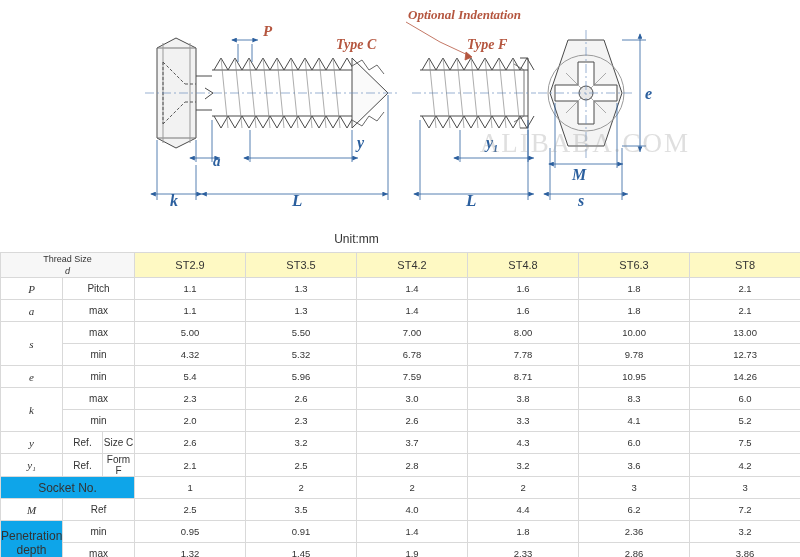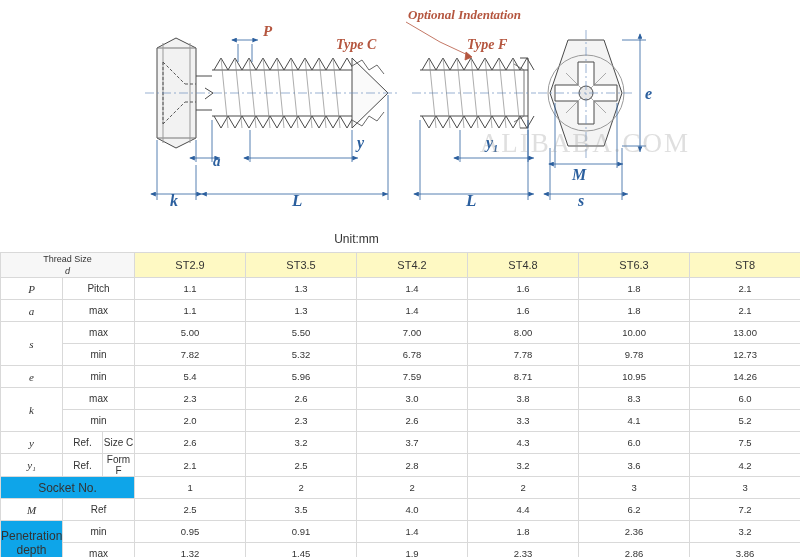--- a/index.html
+++ b/index.html
@@ -333,21 +333,21 @@
             <td class="sub" colspan="2">max</td>
             <td class="val">5.00</td>
             <td class="val">5.50</td>
             <td class="val">7.00</td>
             <td class="val">8.00</td>
             <td class="val">10.00</td>
             <td class="val">13.00</td>
           </tr>
           <tr>
             <td class="sub" colspan="2">min</td>
-            <td class="val">7.82</td>
+            <td class="val">4.32</td>
             <td class="val">5.32</td>
             <td class="val">6.78</td>
             <td class="val">7.78</td>
             <td class="val">9.78</td>
             <td class="val">12.73</td>
           </tr>
           <tr>
             <td class="lbl" rowspan="1" colspan="1">e</td>
             <td class="sub" colspan="2">min</td>
             <td class="val">5.4</td>

